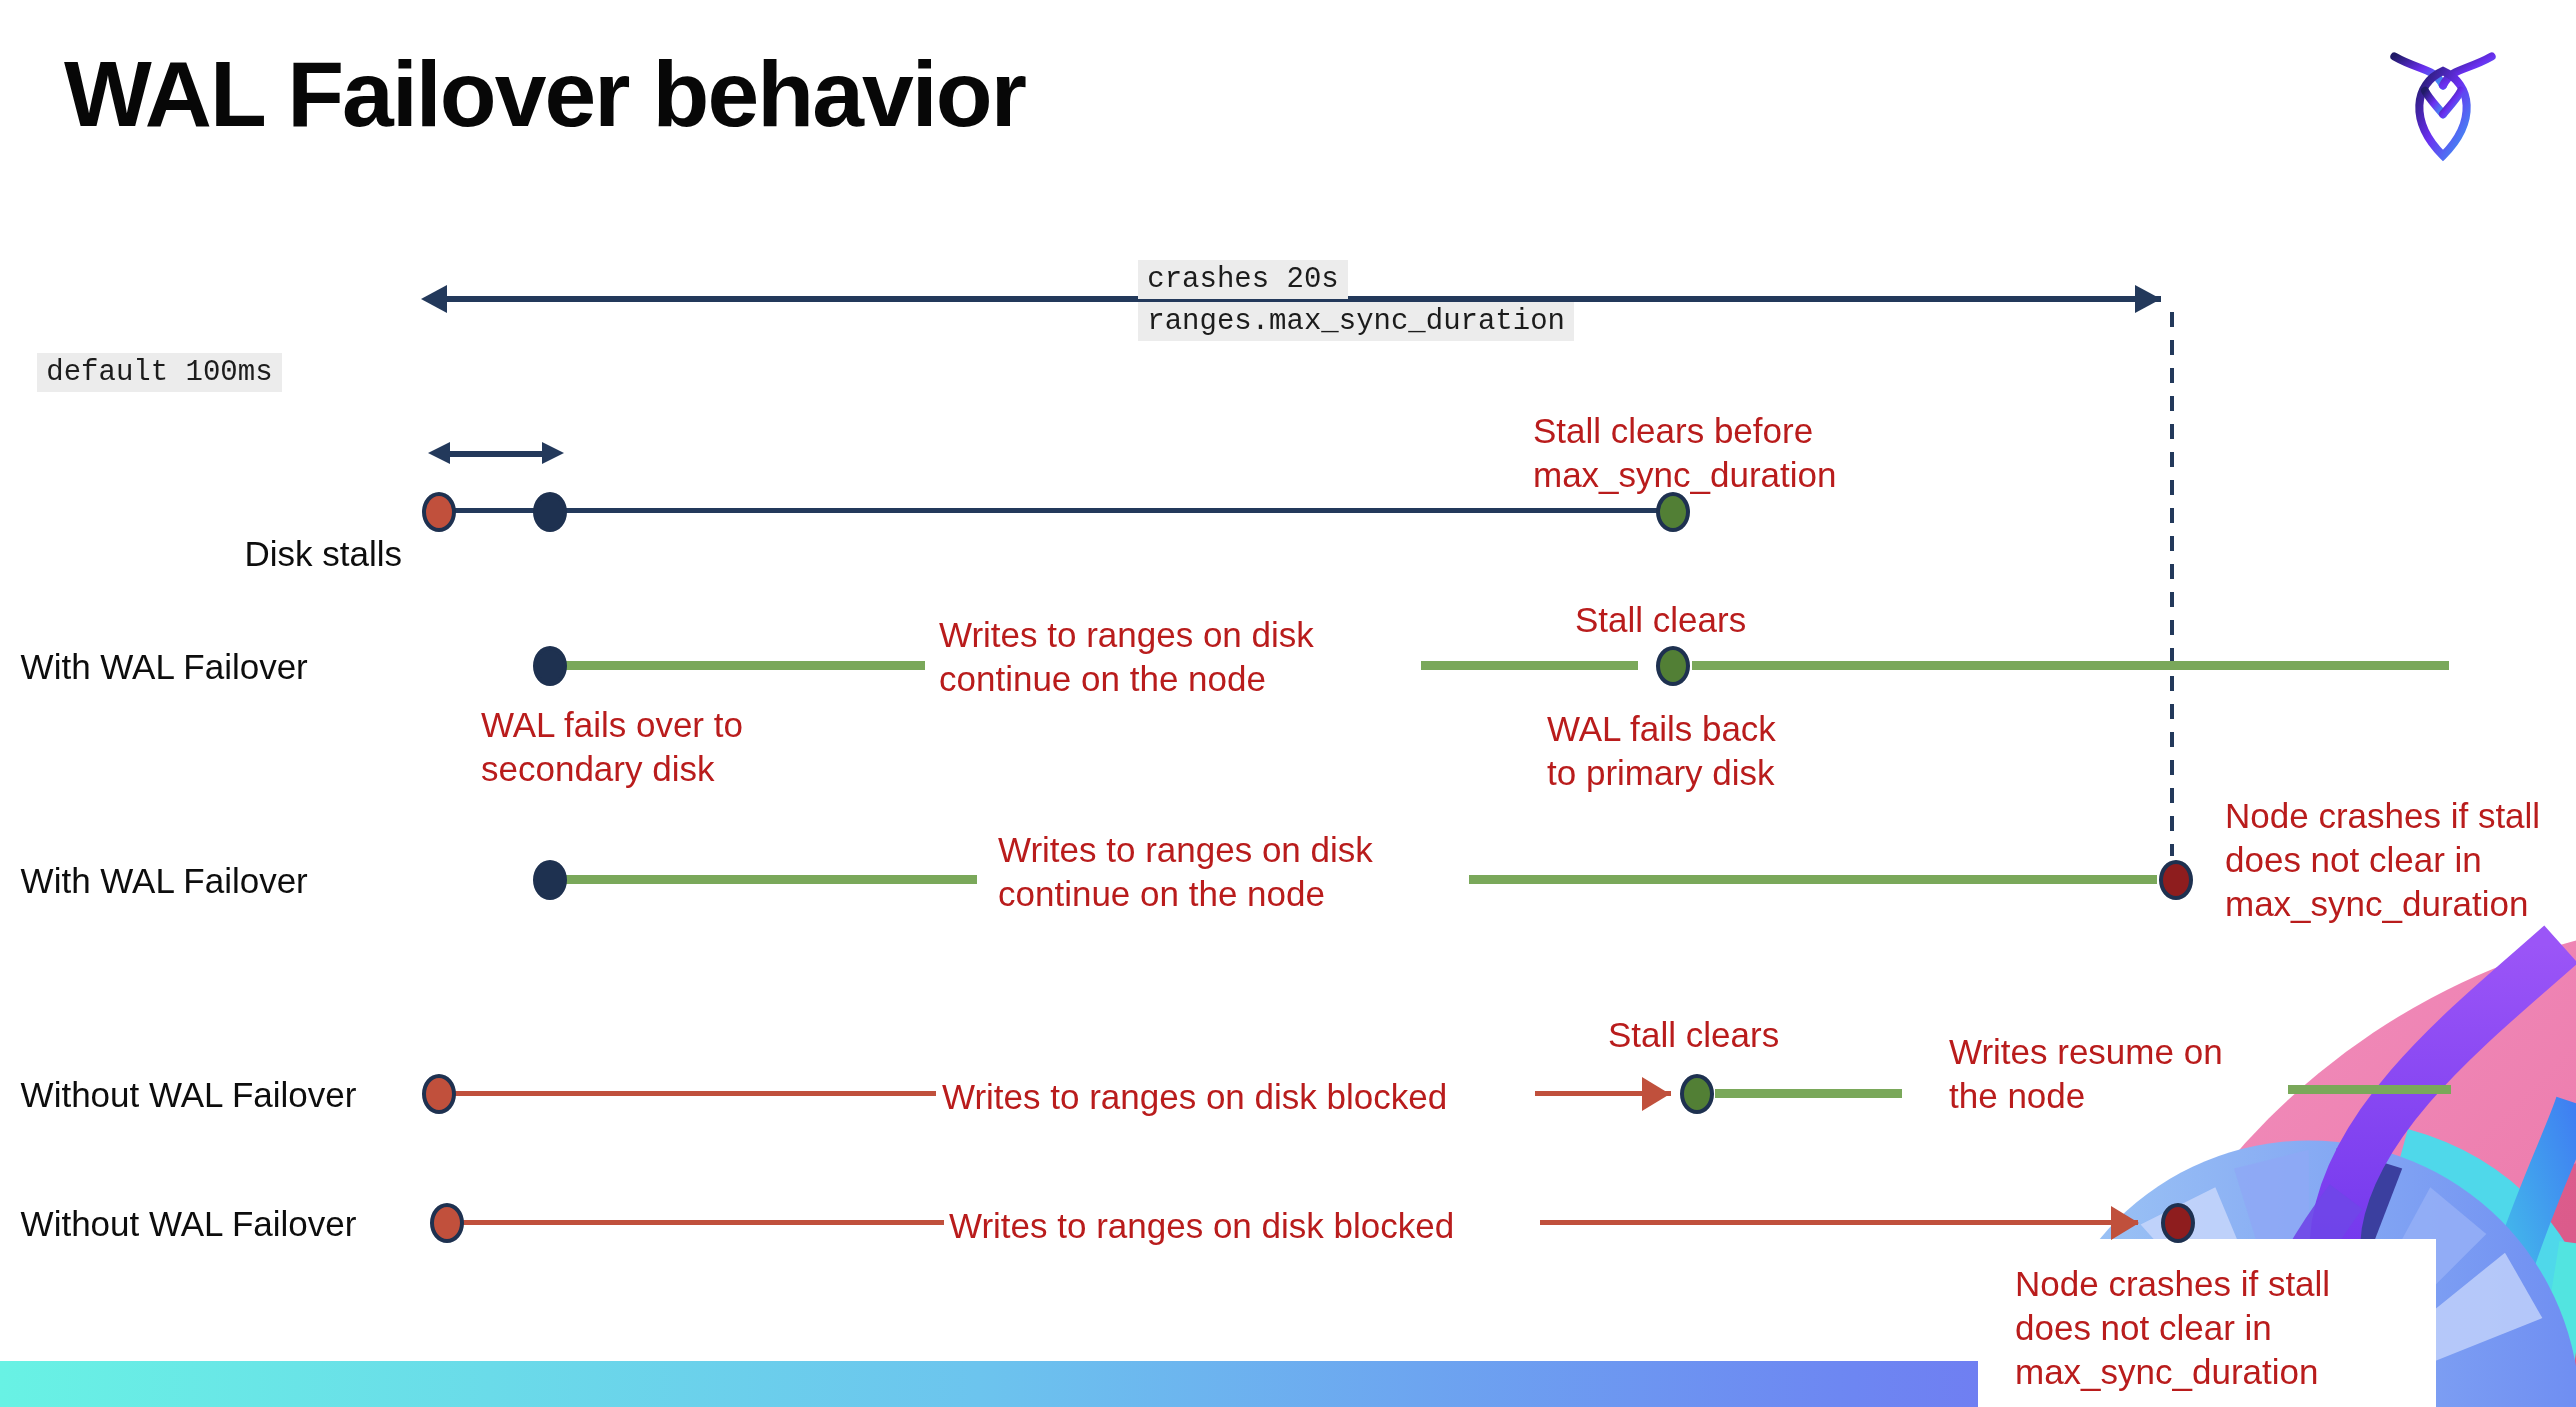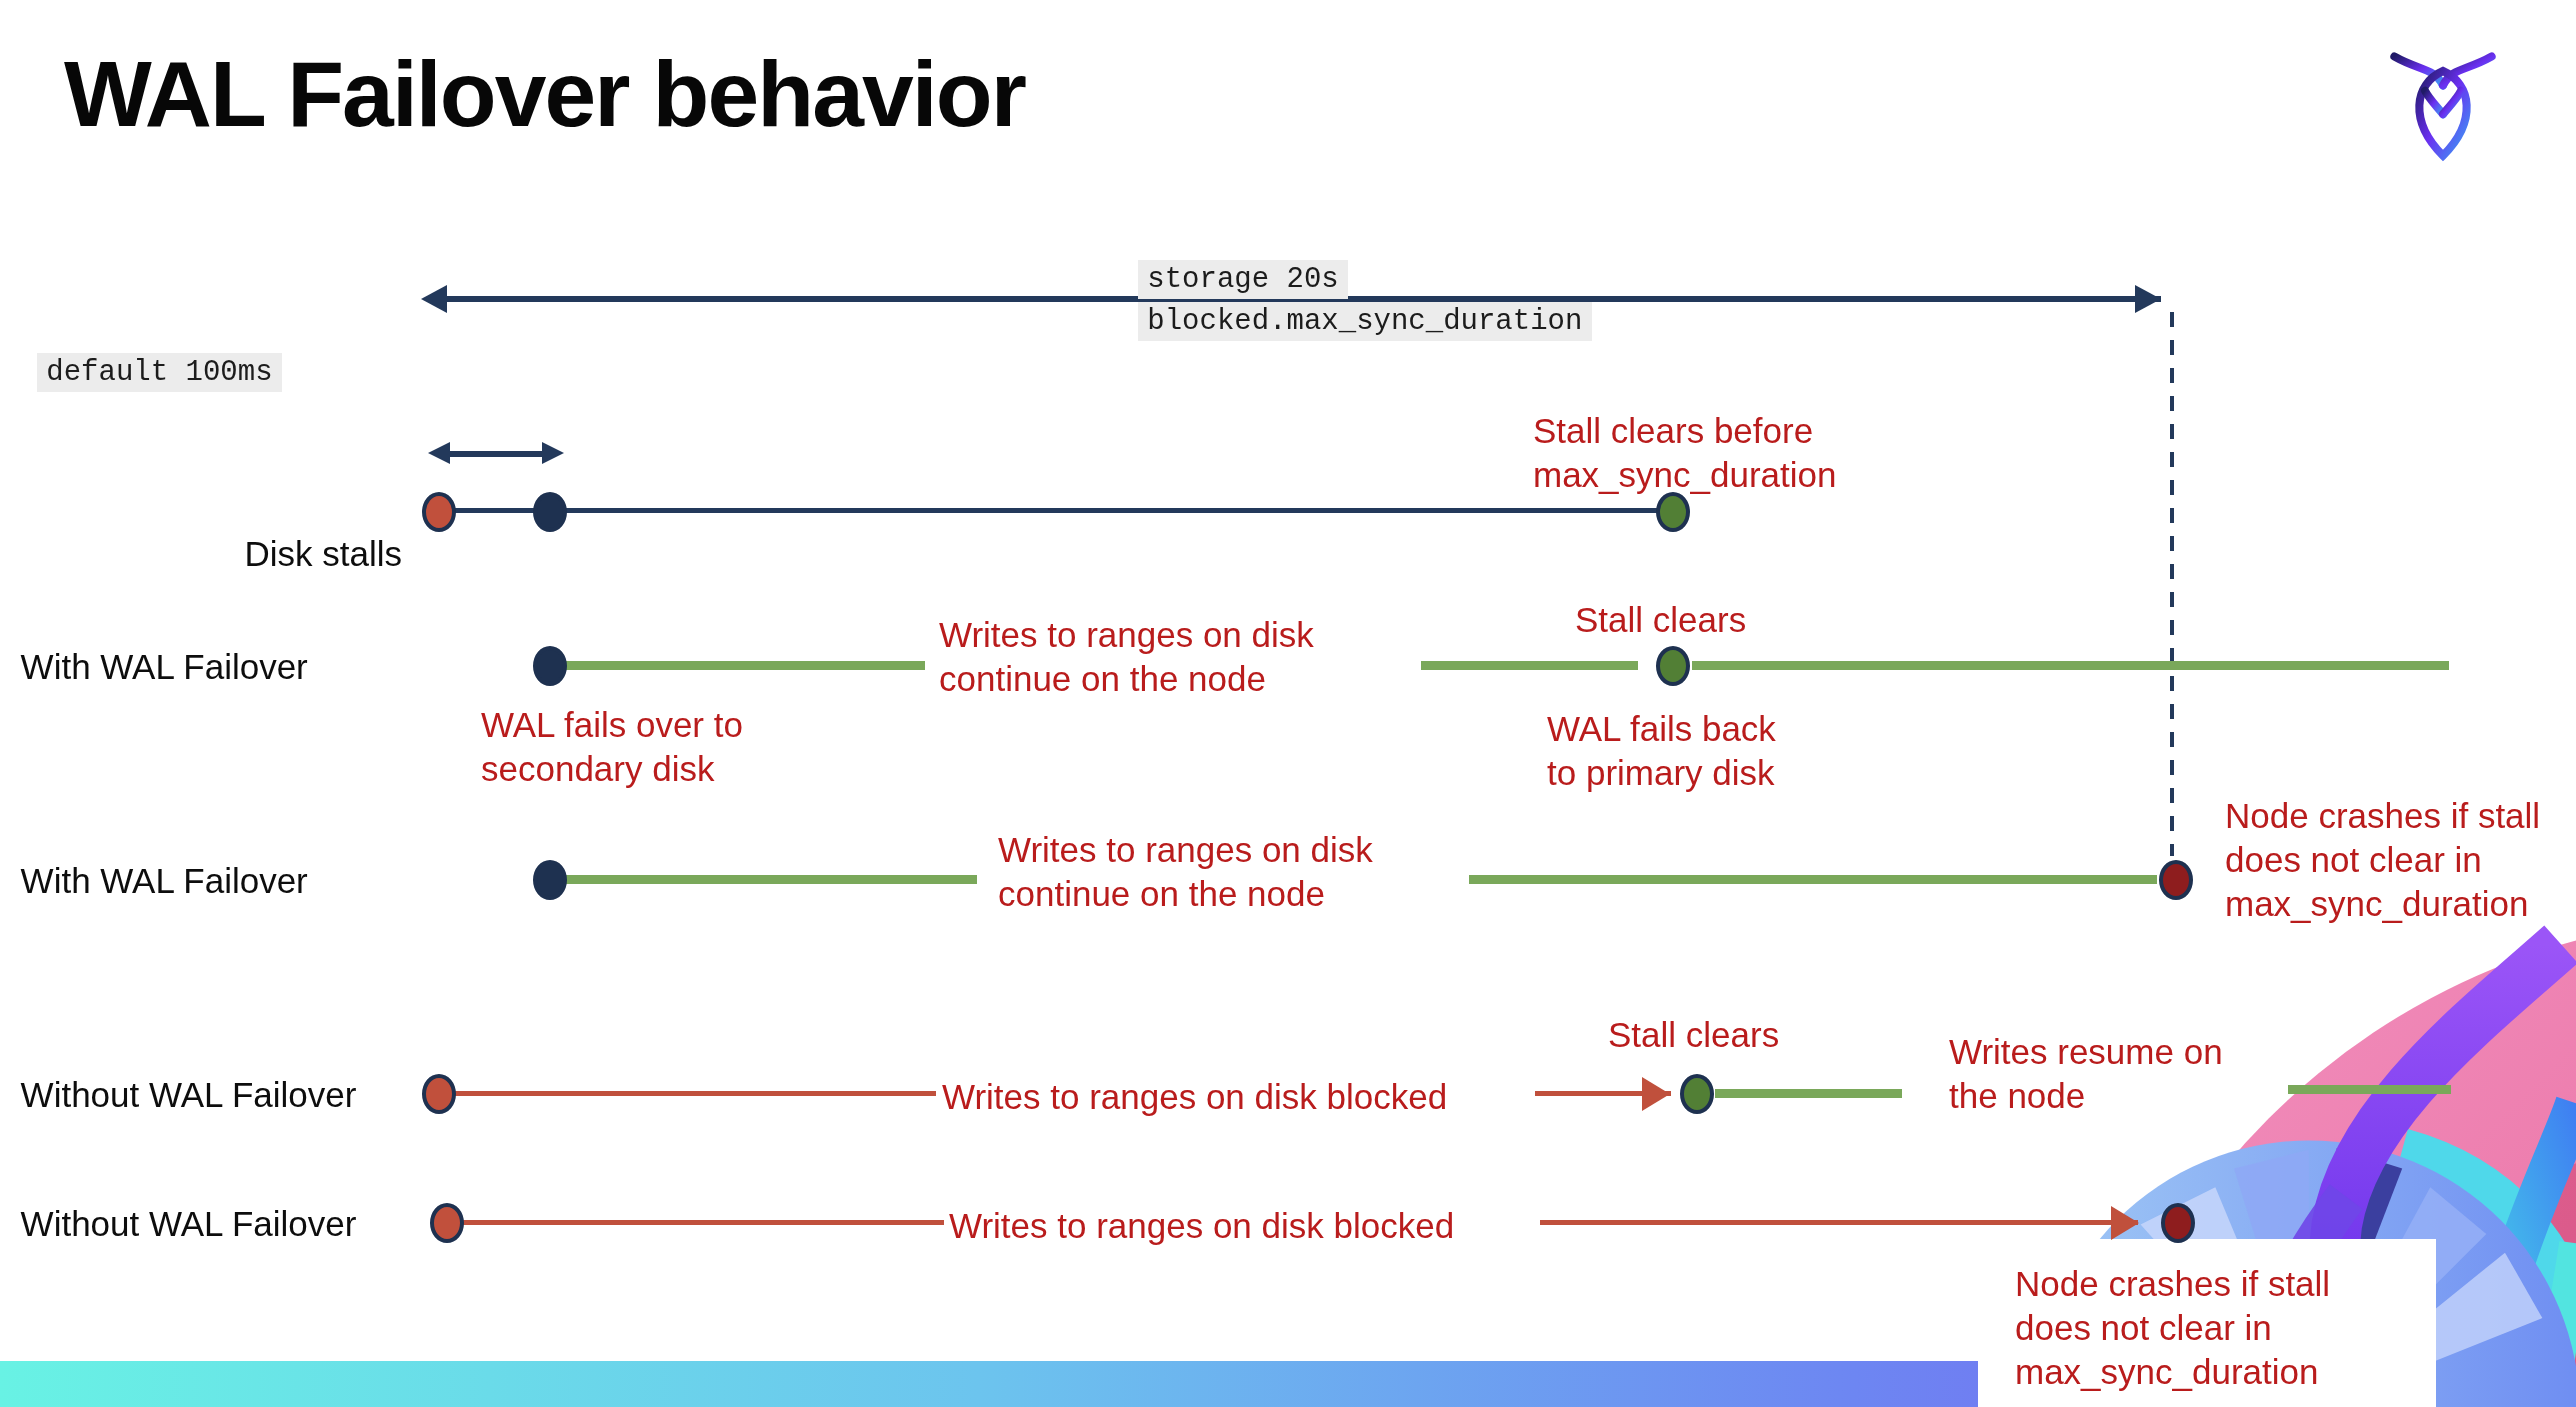--- a/index.html
+++ b/index.html
@@ -115,22 +115,22 @@
     <path d="M120,526 C128,480 140,448 158,430" fill="none" stroke="#4fe3e6" stroke-width="24"></path>
   </svg>
 
   <div class="footerbar"></div>
 
   <div>
     <div class="hline navyline" style="left:443px;top:296px;width:1718px;height:5.6px;"></div>
     <div class="tri" style="left:421px;top:285px;border-top:14px solid transparent;border-bottom:14px solid transparent;border-right:26px solid #23395b;"></div>
     <div class="tri" style="left:2135px;top:285px;border-top:14px solid transparent;border-bottom:14px solid transparent;border-left:26px solid #23395b;"></div>
   </div>
-  <div class="code" style="left:1138px;top:260px;">storage 20s</div>
-  <div class="code" style="left:1138px;top:302px;">blocked.max_sync_duration</div>
+  <div class="code" style="left:1138px;top:260px;">crashes 20s</div>
+  <div class="code" style="left:1138px;top:302px;">ranges.max_sync_duration</div>
 
   <div class="code" style="left:37px;top:353px;">default 100ms</div>
   <div>
     <div class="hline navyline" style="left:449px;top:451px;width:93px;height:5.6px;"></div>
     <div class="tri" style="left:428px;top:442px;border-top:11.2px solid transparent;border-bottom:11.2px solid transparent;border-right:22.4px solid #23395b;"></div>
     <div class="tri" style="left:542px;top:442px;border-top:11.2px solid transparent;border-bottom:11.2px solid transparent;border-left:22.4px solid #23395b;"></div>
   </div>
 
   <div class="rowlabel right" style="left:140px;top:493px;width:262px;margin-top:41px;">Disk stalls</div>
   <div class="dot red" style="left:422px;top:492px;"></div>

